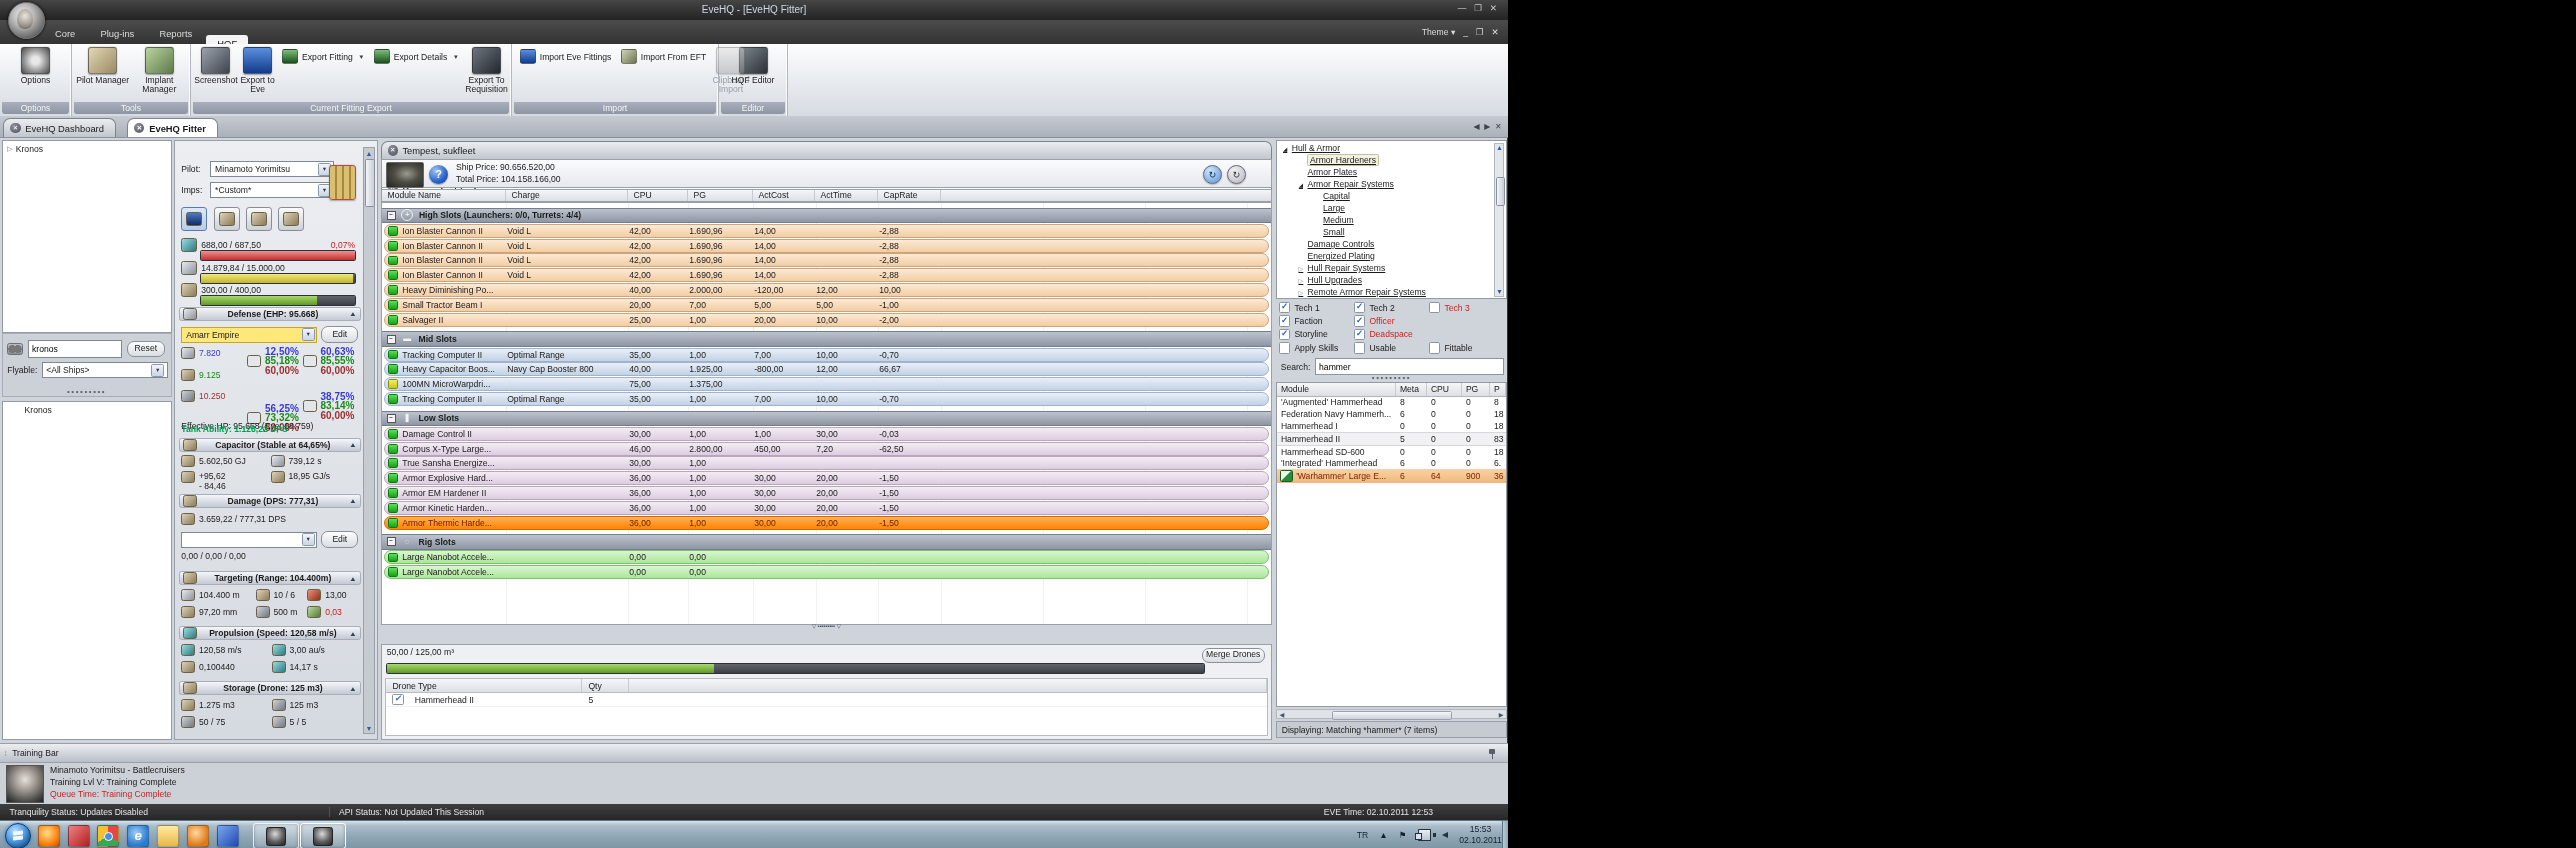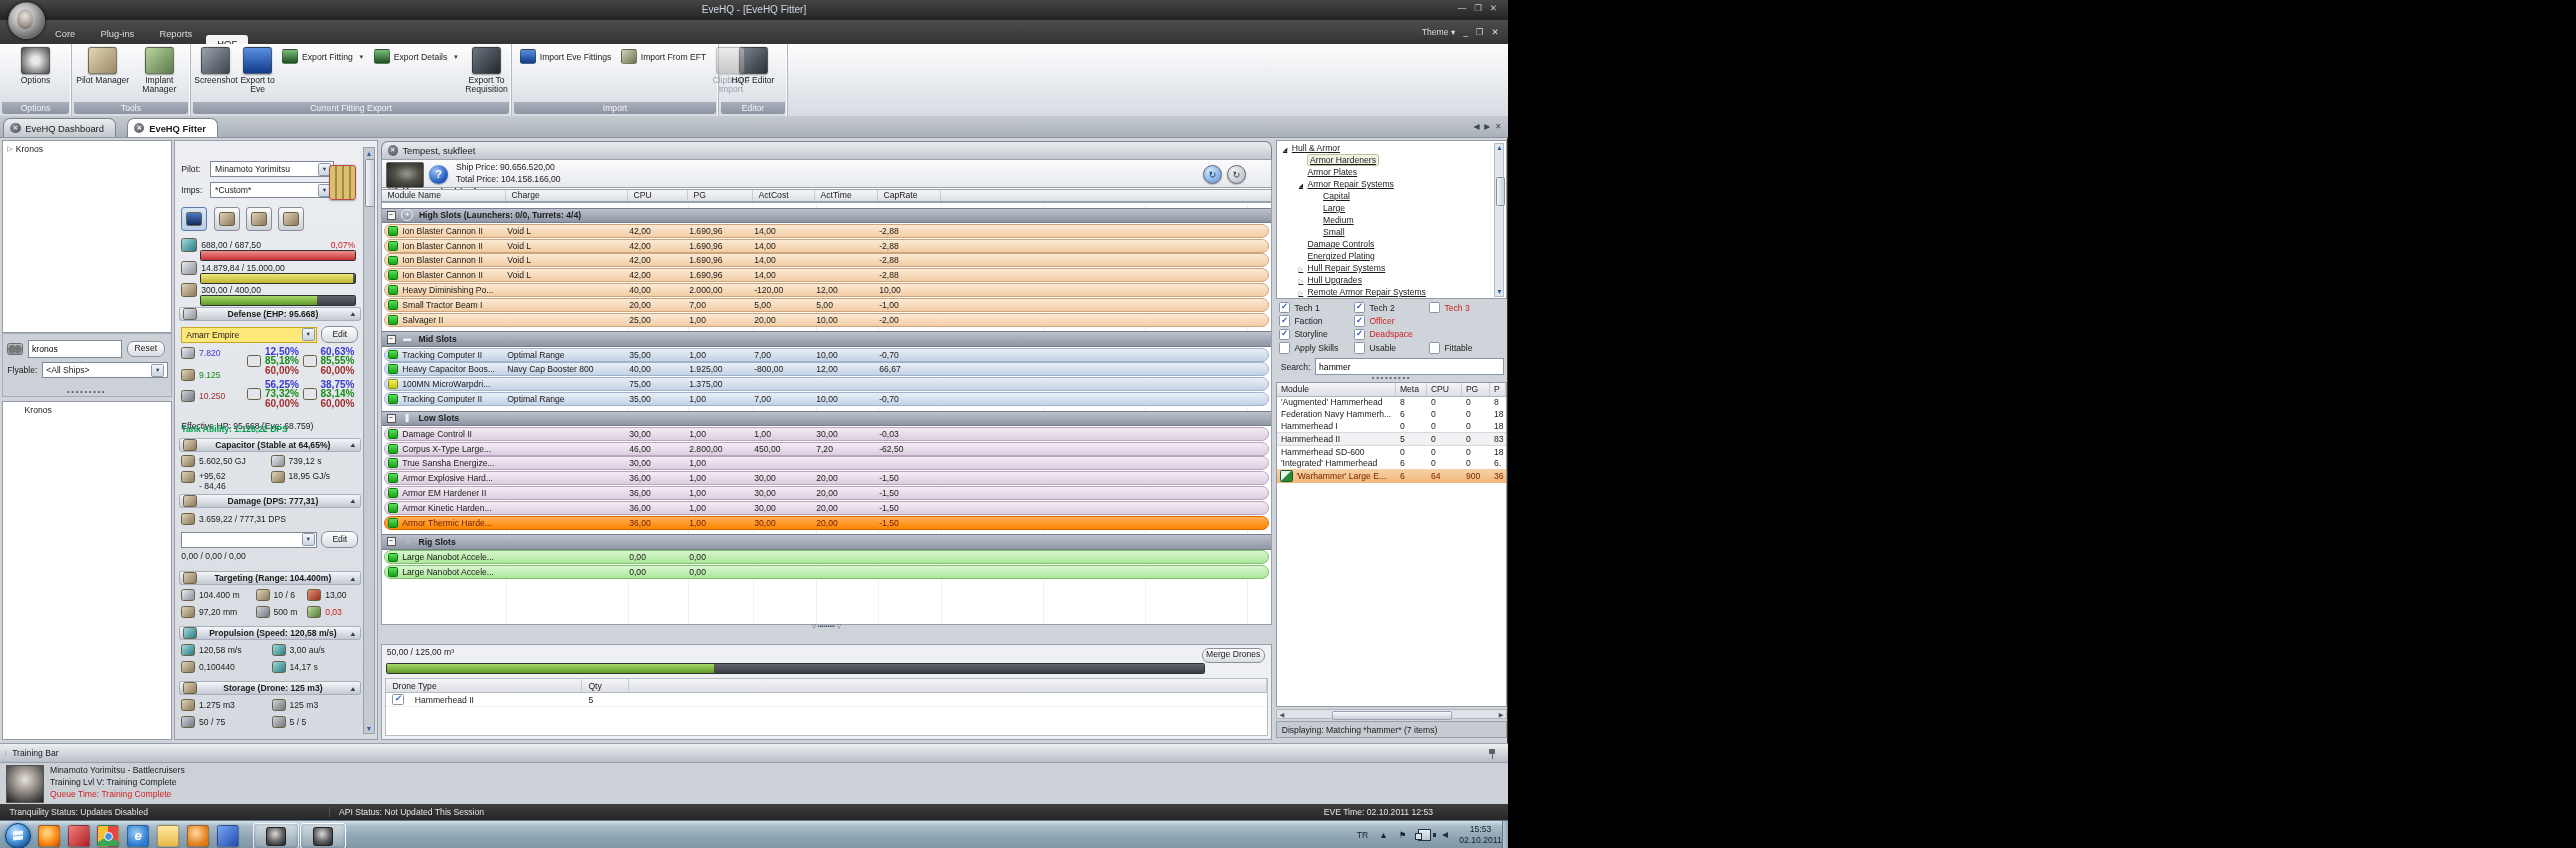--- a/index.html
+++ b/index.html
@@ -505,21 +505,21 @@
           <div style="display:flex;gap:3.9px;align-items:center;">
             <span class="tile t14 em"></span>
             <span class="respct"><span class="blue">12,50%</span><br><span class="grn">85,18%</span><br><span class="mar">60,00%</span></span>
           </div>
 
           <div style="display:flex;gap:3.9px;align-items:center;">
             <span class="tile t14 explosive"></span>
             <span class="respct"><span class="blue">60,63%</span><br><span class="grn">85,55%</span><br><span class="mar">60,00%</span></span>
           </div>
 
-          <div style="display:flex;gap:3.9px;align-items:center;">
+          <div style="display:flex;gap:3.9px;align-items:center;margin-top:24px;">
             <span class="tile t14 kinetic"></span>
             <span class="respct"><span class="blue">56,25%</span><br><span class="grn">73,32%</span><br><span class="mar">60,00%</span></span>
           </div>
 
           <div style="display:flex;gap:3.9px;align-items:center;">
             <span class="tile t14 thermal"></span>
             <span class="respct"><span class="blue">38,75%</span><br><span class="grn">83,14%</span><br><span class="mar">60,00%</span></span>
           </div>
         </div>
     </div>

